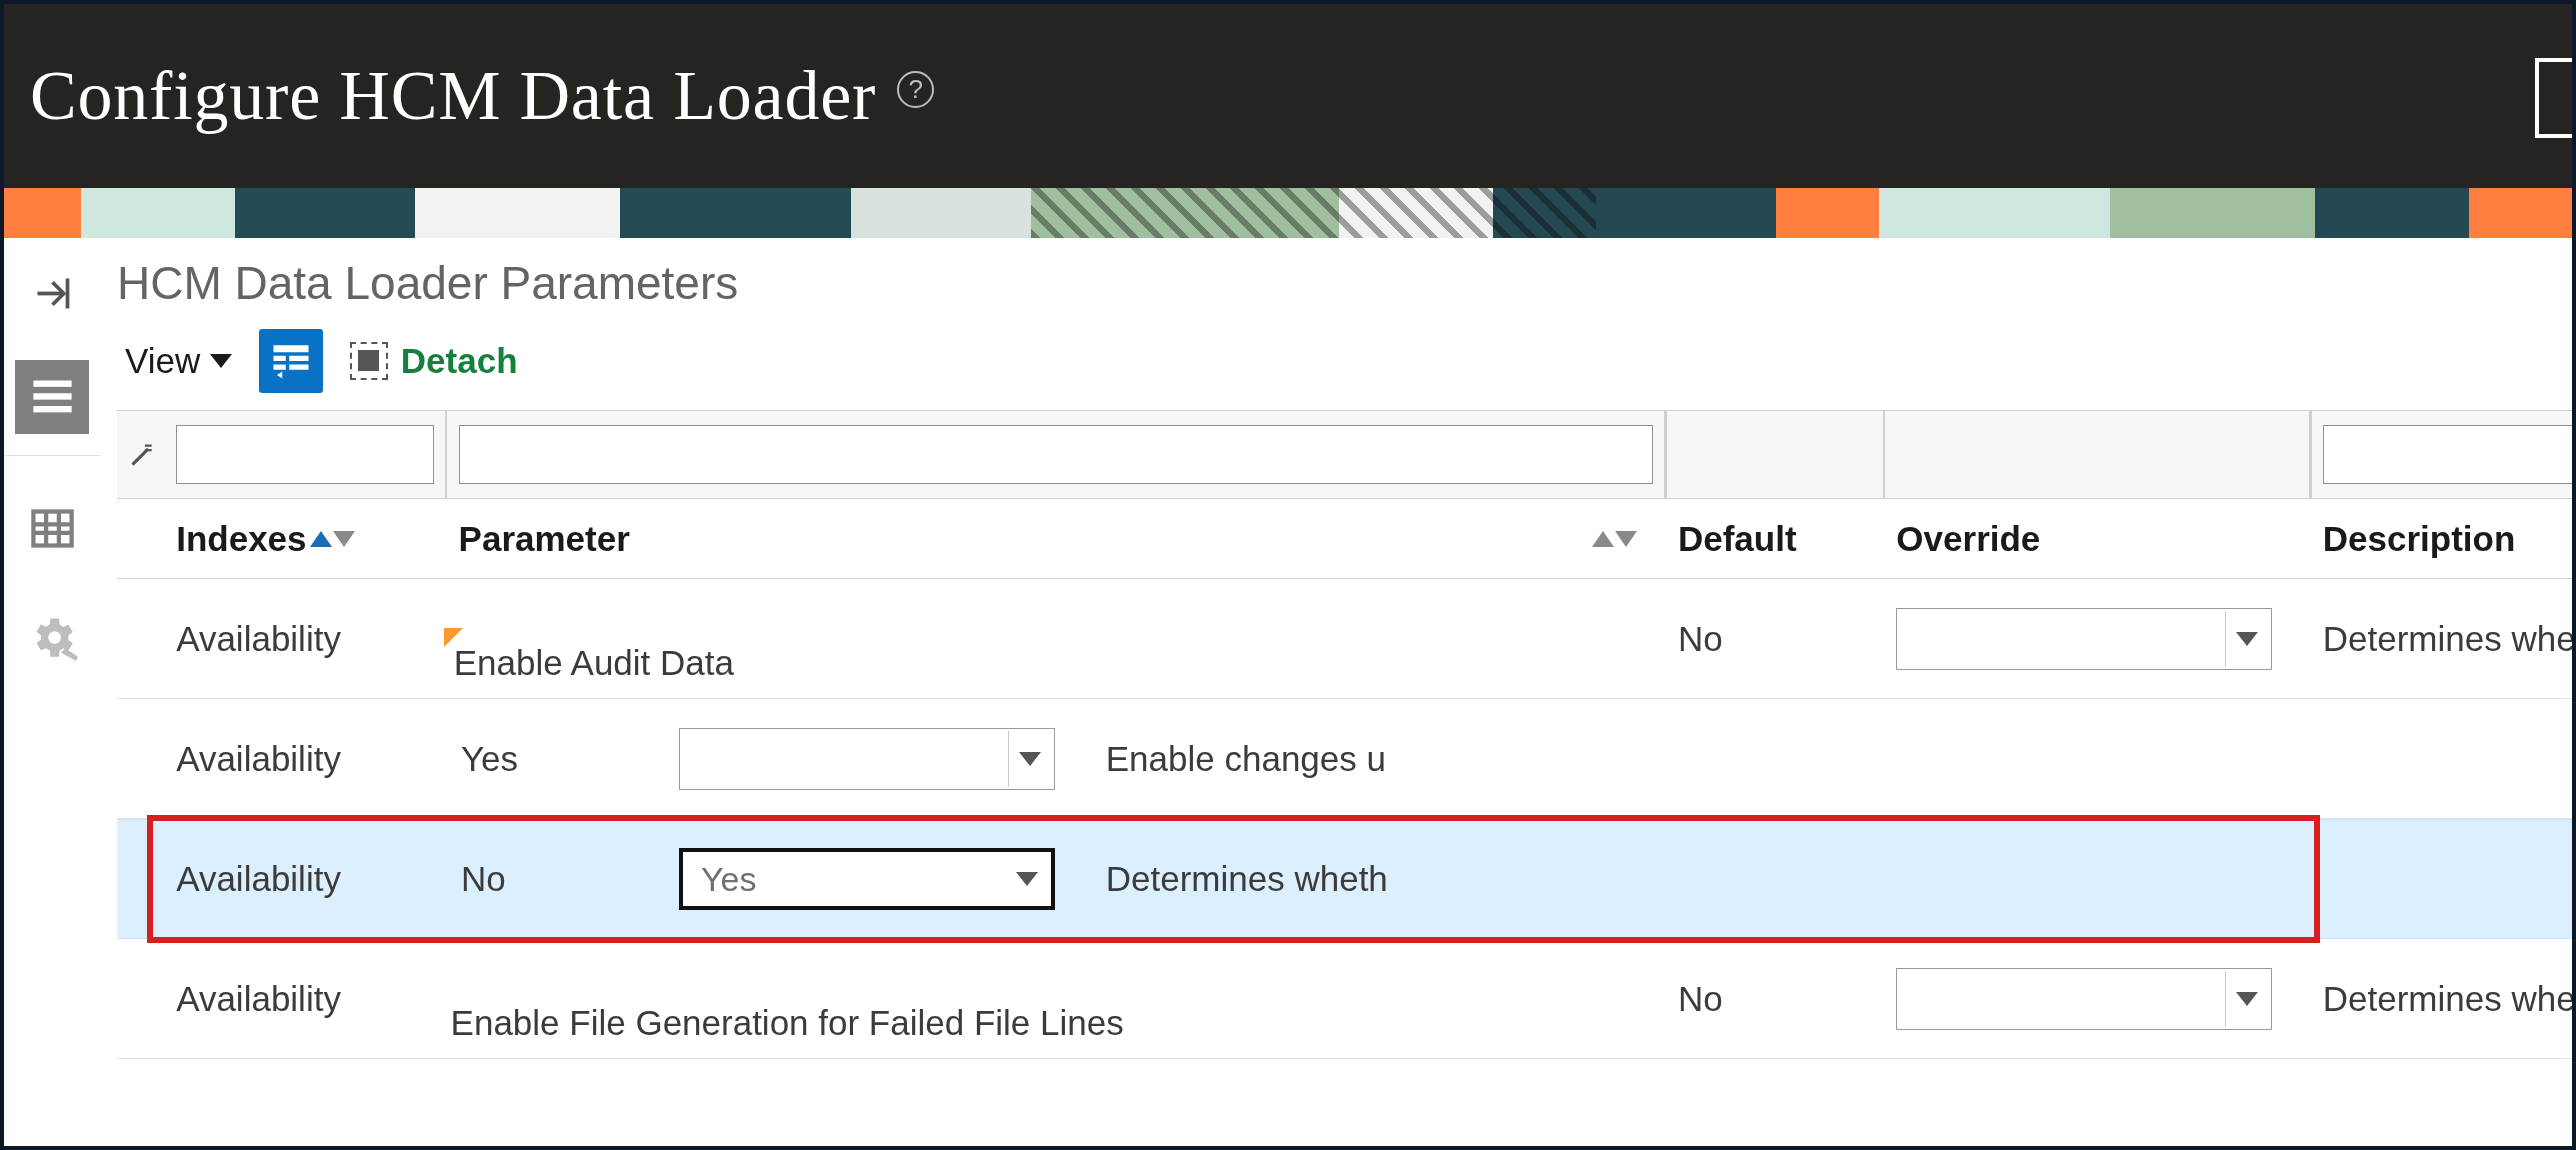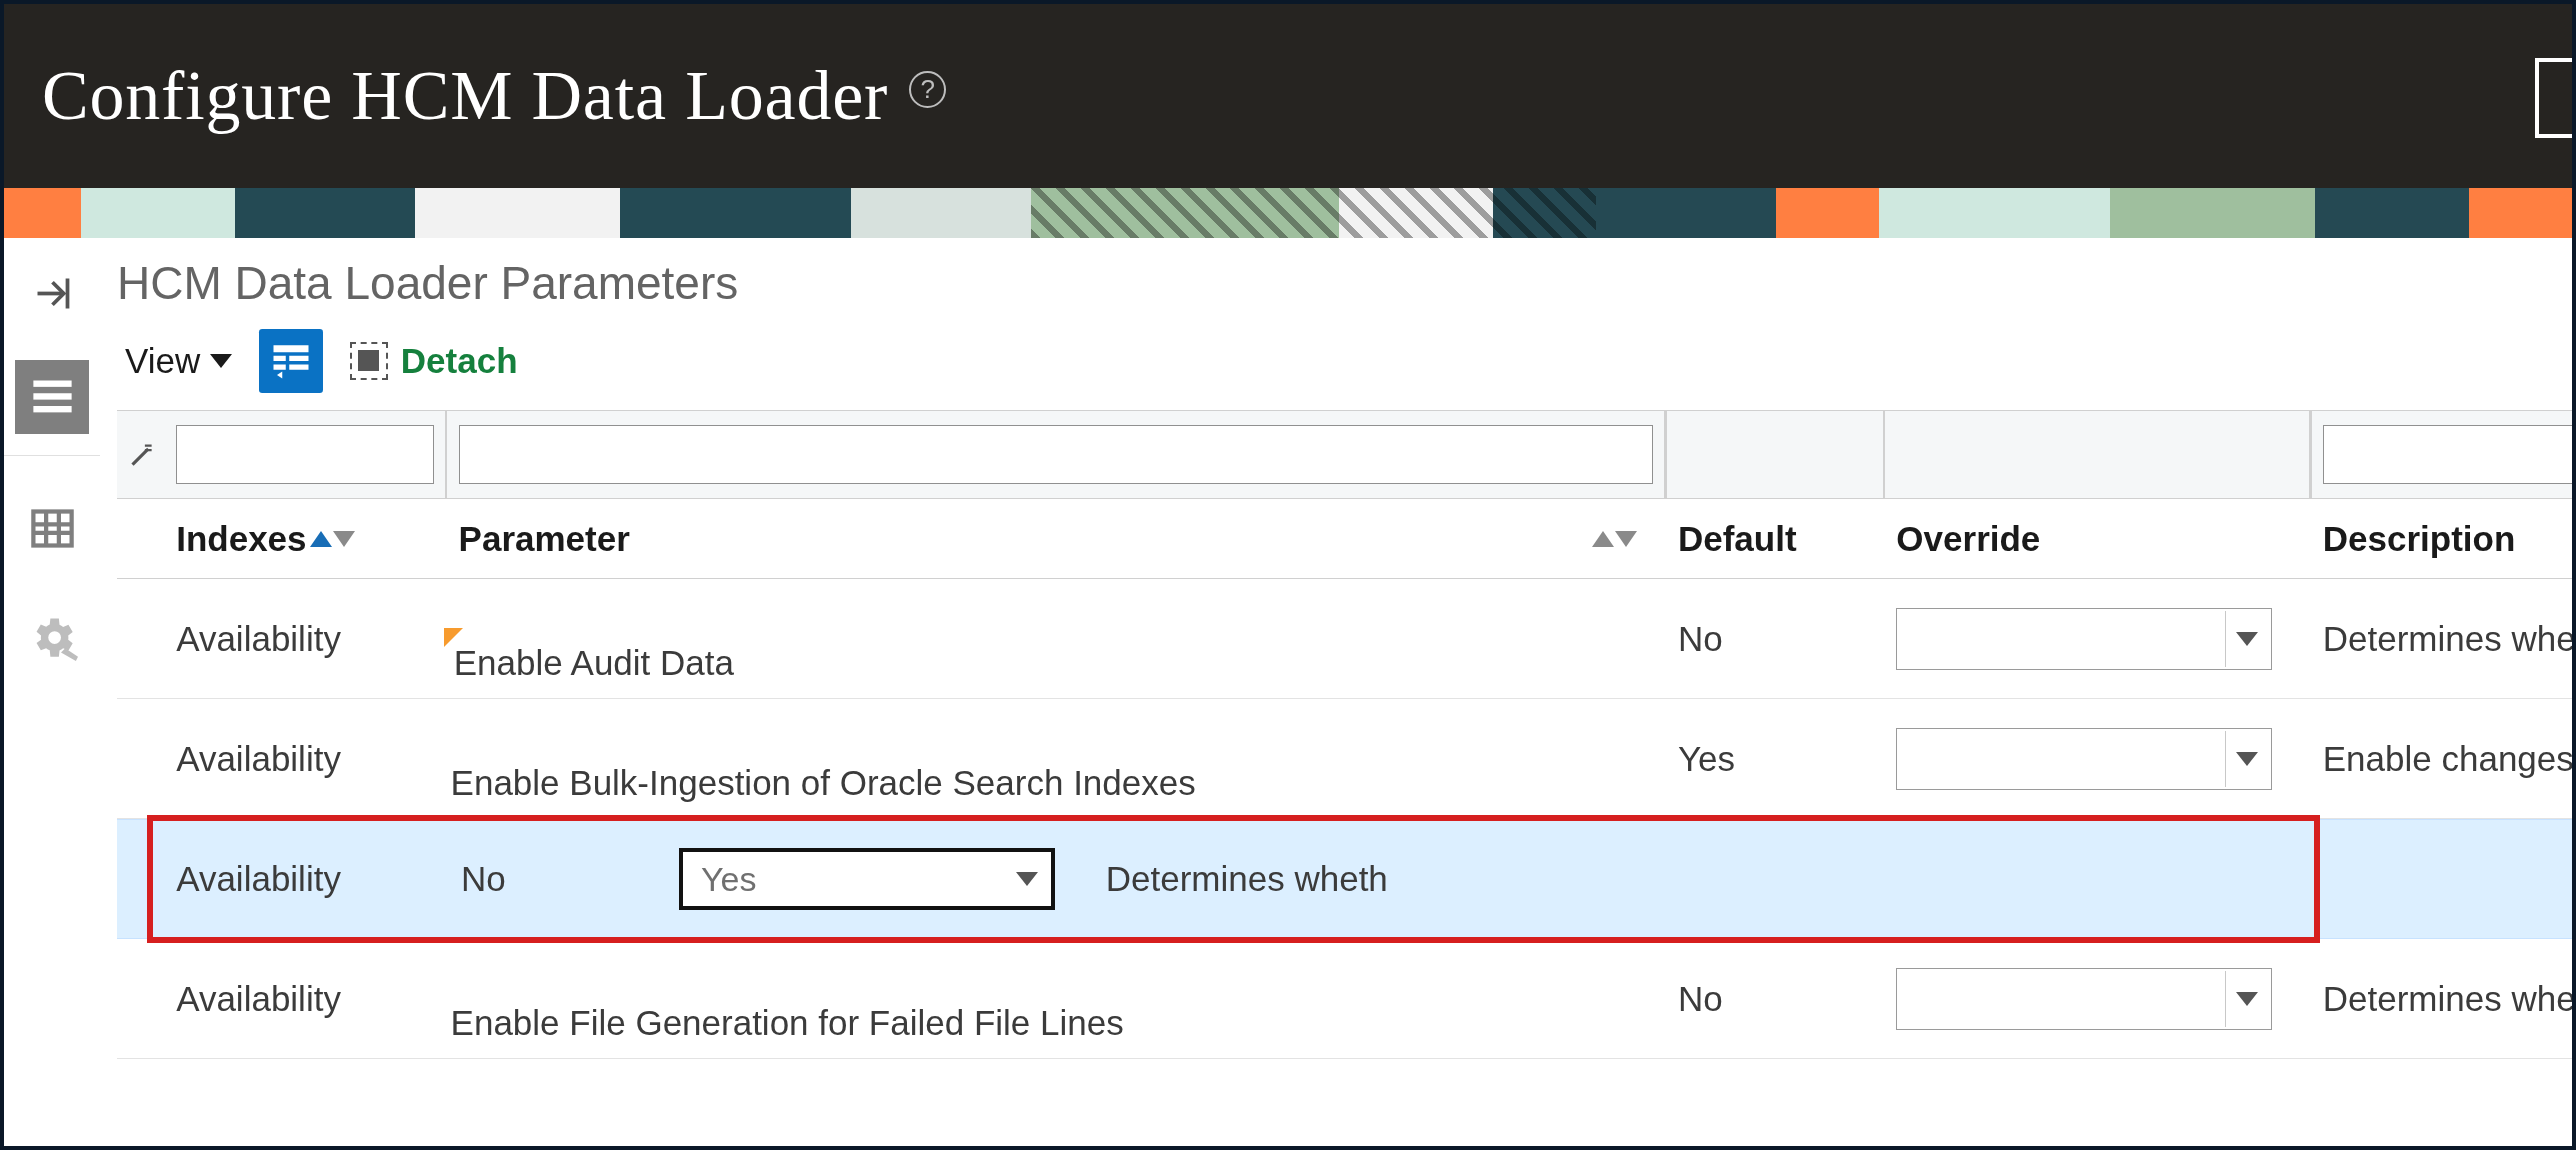--- a/index.html
+++ b/index.html
@@ -1,20 +1,20 @@
 <!DOCTYPE html>
 <html style="font-size:13px"><head>
 <meta charset="utf-8">
 <style>
   * { box-sizing: border-box; }
   html, body { margin:0; padding:0; font-family: "Segoe UI", Arial, sans-serif; background:#fff; color:#222; }
   .root { width:2576px; height:1150px; transform-origin: top left; border:4.8px solid #0a1828; background:#fff; overflow:hidden; position:relative; }
 
   
-  .header { background:#262421; height:184px; position:relative; display:flex; align-items:center; padding-left:38px; }
+  .header { background:#262421; height:184px; position:relative; display:flex; align-items:center; padding-left:26px; }
   .header-title { color:#fff; font-family: Georgia, "Times New Roman", serif; font-size:70px; font-weight:400; letter-spacing:0.8px; }
   .help-circle { display:inline-flex; align-items:center; justify-content:center; width:37px; height:37px; border:2.4px solid #bdbdbd; border-radius:50%; color:#bdbdbd; font-size:26px; margin-left:21px; vertical-align:middle; position:relative; top:-6.4px; }
   .header-right-box { position:absolute; right:0; top:54px; width:37px; height:80px; border:4px solid #fff; border-right:none; background:transparent; }
 
   
   .strip { height:50px; width:100%; background:
      linear-gradient(90deg,
        #ff7f41 0 3%, #cfe8df 3% 9%, #244a54 9% 16%, #f2f2f2 16% 24%,
        #244a54 24% 33%, #d7e1dd 33% 40%, #9fbf9e 40% 52%, #f2f2f2 52% 58%,
        #254953 58% 69%, #ff7f41 69% 73%, #cfe8df 73% 82%, #9fbf9e 82% 90%,
@@ -215,21 +215,20 @@
                   </span>
                 </div>
               </div>
               <div class="sep-v" style="background:transparent"></div>
               <div class="col-desc">Determines wheth</div>
             </div>
             <div class="data-row">
               <div style="width:48px"></div>
               <div class="col-cat">Availability</div>
               <div class="sep-v" style="background:transparent"></div>
-              <div class="col-param param-cell"><span style="margin-left:0px">Enable Bulk-Ingestion of Oracle Search Indexes</span></div>
               <div class="sep-v" style="background:transparent"></div>
               <div class="col-default">Yes</div>
               <div class="sep-v" style="background:transparent"></div>
               <div class="col-override">
                 <div class="ov-select">
                   <span class="val"></span>
                   <span class="caret">
                     <span></span>
                   </span>
                 </div>

